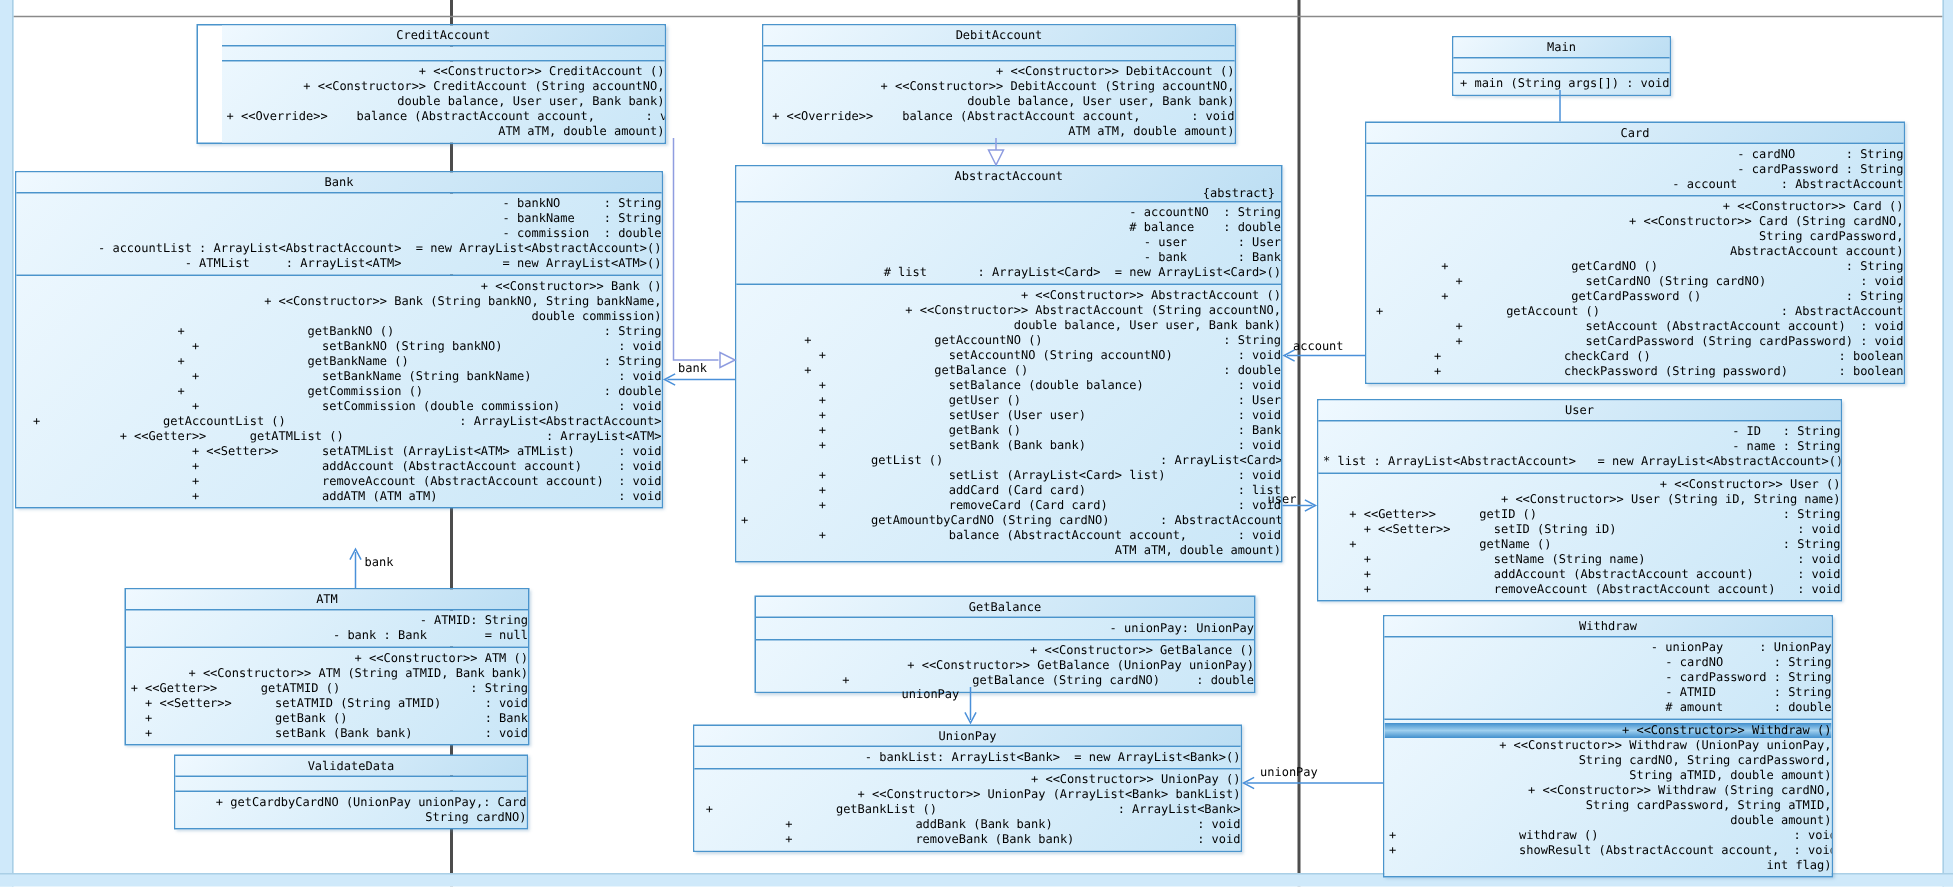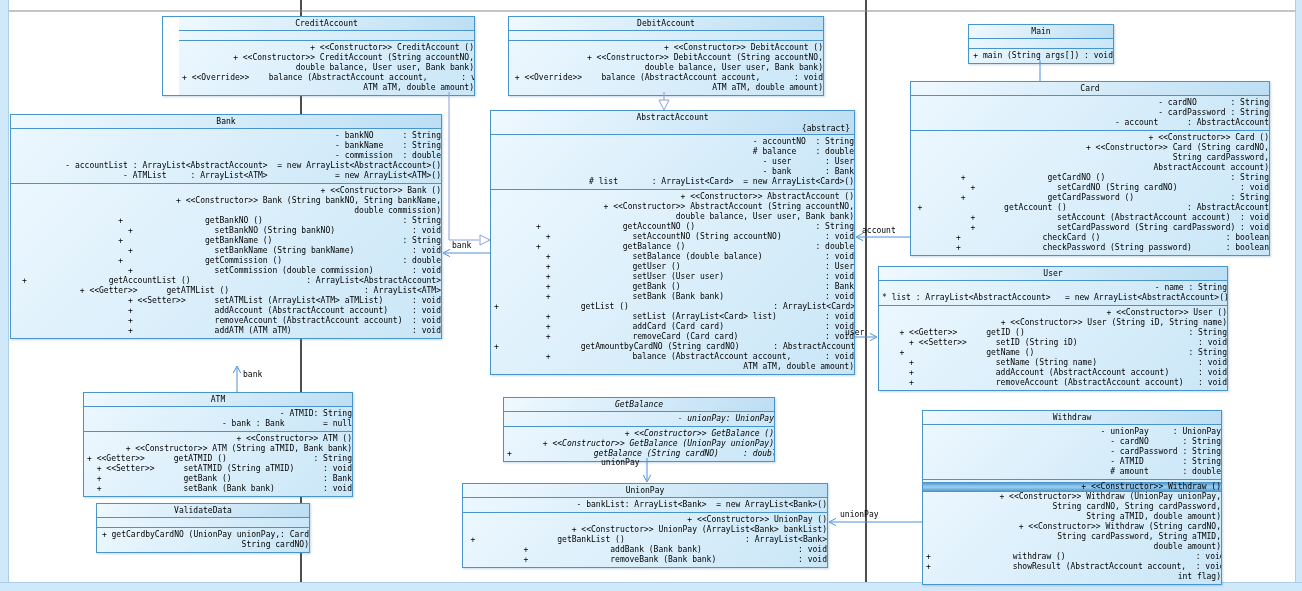--- a/index.html
+++ b/index.html
@@ -49,21 +49,21 @@
       <path d="M 869.9040406177658 340.69423340433184 L 877 337 L 869.9040406177658 333.30576659566816" fill="none" stroke="#4a90d9"></path>
       <polyline points="647,458 647,480" fill="none" stroke="#4a90d9" stroke-width="1"></polyline>
       <path d="M 643.3057665956682 474.9040406177657 L 647 482 L 650.6942334043318 474.9040406177657" fill="none" stroke="#4a90d9"></path>
       <polyline points="922,522 831,522" fill="none" stroke="#4a90d9" stroke-width="1"></polyline>
       <path d="M 836.0959593822342 518.3057665956682 L 829 522 L 836.0959593822342 525.6942334043318" fill="none" stroke="#4a90d9"></path>
       <polyline points="1040,60 1040,81" fill="none" stroke="#4a90d9" stroke-width="1"></polyline>
     </svg>
   <div class="edge left"></div>
   <div class="edge right"></div>
   <div class="edge bottom"></div>
-<div class="uml-class" style="left: 162px; top: 16px; width: 313px; padding-left: 16px;">
+<div class="uml-class" style="left: 131px; top: 16px; width: 313px; padding-left: 16px;">
       <div class="uml-head">
         <div class="uml-title">CreditAccount</div>
       </div>
       <div class="cmp attrs"></div>
       <div class="cmp meths">
         <div class="row">+ &lt;&lt;Constructor&gt;&gt; CreditAccount ()</div>
         <div class="row">+ &lt;&lt;Constructor&gt;&gt; CreditAccount (String accountNO,
                    double balance, User user, Bank bank)</div>
         <div class="row">+ &lt;&lt;Override&gt;&gt;    balance (AbstractAccount account,       : void
                    ATM aTM, double amount)</div>
@@ -130,21 +130,21 @@
         <div class="row">+                 getAccountNO ()                         : String</div>
         <div class="row">+                 setAccountNO (String accountNO)         : void</div>
         <div class="row">+                 getBalance ()                           : double</div>
         <div class="row">+                 setBalance (double balance)             : void</div>
         <div class="row">+                 getUser ()                              : User</div>
         <div class="row">+                 setUser (User user)                     : void</div>
         <div class="row">+                 getBank ()                              : Bank</div>
         <div class="row">+                 setBank (Bank bank)                     : void</div>
         <div class="row">+                 getList ()                              : ArrayList&lt;Card&gt;</div>
         <div class="row">+                 setList (ArrayList&lt;Card&gt; list)          : void</div>
-        <div class="row">+                 addCard (Card card)                     : void</div>
+        <div class="row">+                 addCard (Card card)                     : list</div>
         <div class="row">+                 removeCard (Card card)                  : void</div>
         <div class="row">+                 getAmountbyCardNO (String cardNO)       : AbstractAccount</div>
         <div class="row">+                 balance (AbstractAccount account,       : void
                    ATM aTM, double amount)</div>
       </div>
     </div>
     <div class="uml-class" style="left: 968px; top: 24px; width: 146px;">
       <div class="uml-head">
         <div class="uml-title">Main</div>
       </div>
@@ -175,20 +175,21 @@
         <div class="row">+                 setCardPassword (String cardPassword) : void</div>
         <div class="row">+                 checkCard ()                          : boolean</div>
         <div class="row">+                 checkPassword (String password)       : boolean</div>
       </div>
     </div>
     <div class="uml-class" style="left: 878px; top: 266px; width: 350px;">
       <div class="uml-head">
         <div class="uml-title">User</div>
       </div>
       <div class="cmp attrs">
+        <div class="row">- ID   : String</div>
         <div class="row">- name : String</div>
         <div class="row">* list : ArrayList&lt;AbstractAccount&gt;   = new ArrayList&lt;AbstractAccount&gt;()</div>
       </div>
       <div class="cmp meths">
         <div class="row">+ &lt;&lt;Constructor&gt;&gt; User ()</div>
         <div class="row">+ &lt;&lt;Constructor&gt;&gt; User (String iD, String name)</div>
         <div class="row">+ &lt;&lt;Getter&gt;&gt;      getID ()                                  : String</div>
         <div class="row">+ &lt;&lt;Setter&gt;&gt;      setID (String iD)                         : void</div>
         <div class="row">+                 getName ()                                : String</div>
         <div class="row">+                 setName (String name)                     : void</div>
@@ -206,31 +207,31 @@
       </div>
       <div class="cmp meths">
         <div class="row">+ &lt;&lt;Constructor&gt;&gt; ATM ()</div>
         <div class="row">+ &lt;&lt;Constructor&gt;&gt; ATM (String aTMID, Bank bank)</div>
         <div class="row">+ &lt;&lt;Getter&gt;&gt;      getATMID ()                  : String</div>
         <div class="row">+ &lt;&lt;Setter&gt;&gt;      setATMID (String aTMID)      : void</div>
         <div class="row">+                 getBank ()                   : Bank</div>
         <div class="row">+                 setBank (Bank bank)          : void</div>
       </div>
     </div>
-    <div class="uml-class" style="left: 96px; top: 503px; width: 214px;">
+    <div class="uml-class" style="left: 116px; top: 503px; width: 236px;">
       <div class="uml-head">
         <div class="uml-title">ValidateData</div>
       </div>
       <div class="cmp attrs"></div>
       <div class="cmp meths">
         <div class="row">+ getCardbyCardNO (UnionPay unionPay,: Card
    String cardNO)</div>
       </div>
     </div>
-    <div class="uml-class" style="left: 503px; top: 397px; width: 272px; font-style: italic;">
+    <div class="uml-class" style="left: 503px; top: 397px; width: 334px;">
       <div class="uml-head">
         <div class="uml-title">GetBalance</div>
       </div>
       <div class="cmp attrs">
         <div class="row">- unionPay: UnionPay</div>
       </div>
       <div class="cmp meths">
         <div class="row">+ &lt;&lt;Constructor&gt;&gt; GetBalance ()</div>
         <div class="row">+ &lt;&lt;Constructor&gt;&gt; GetBalance (UnionPay unionPay)</div>
         <div class="row">+                 getBalance (String cardNO)     : double</div>

